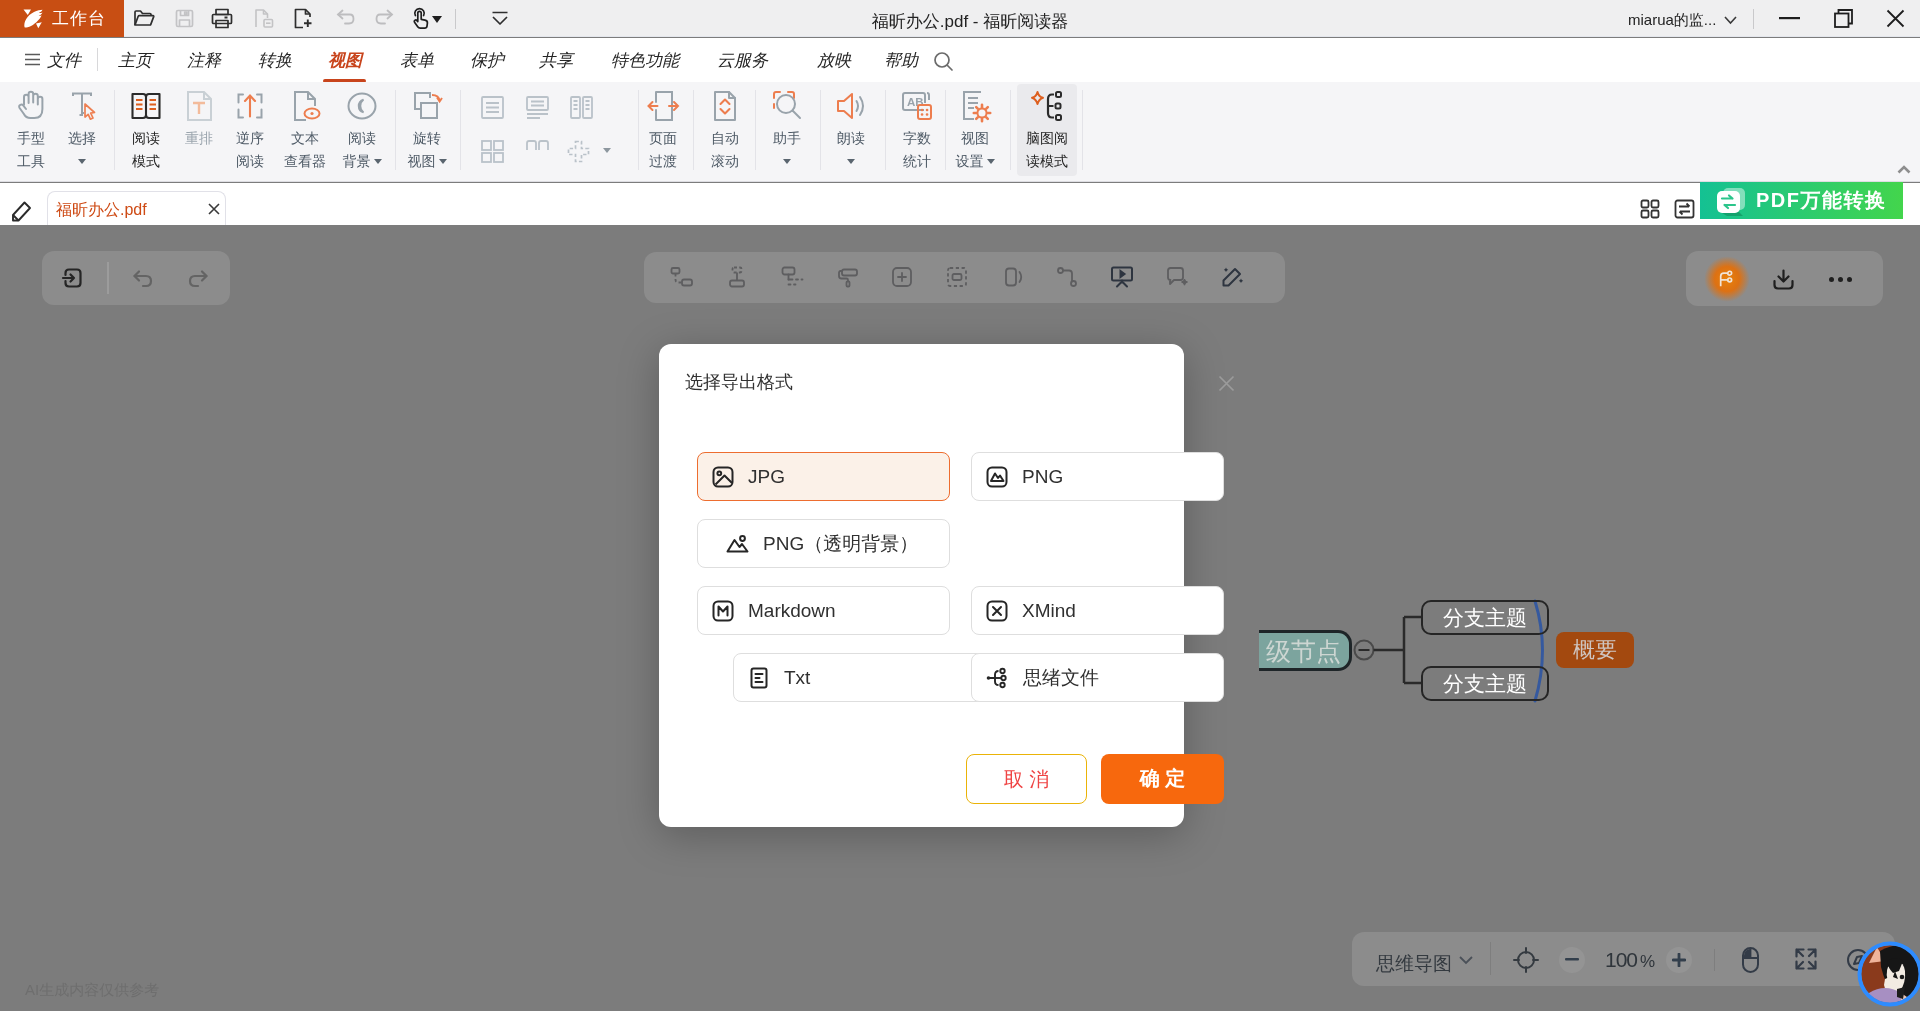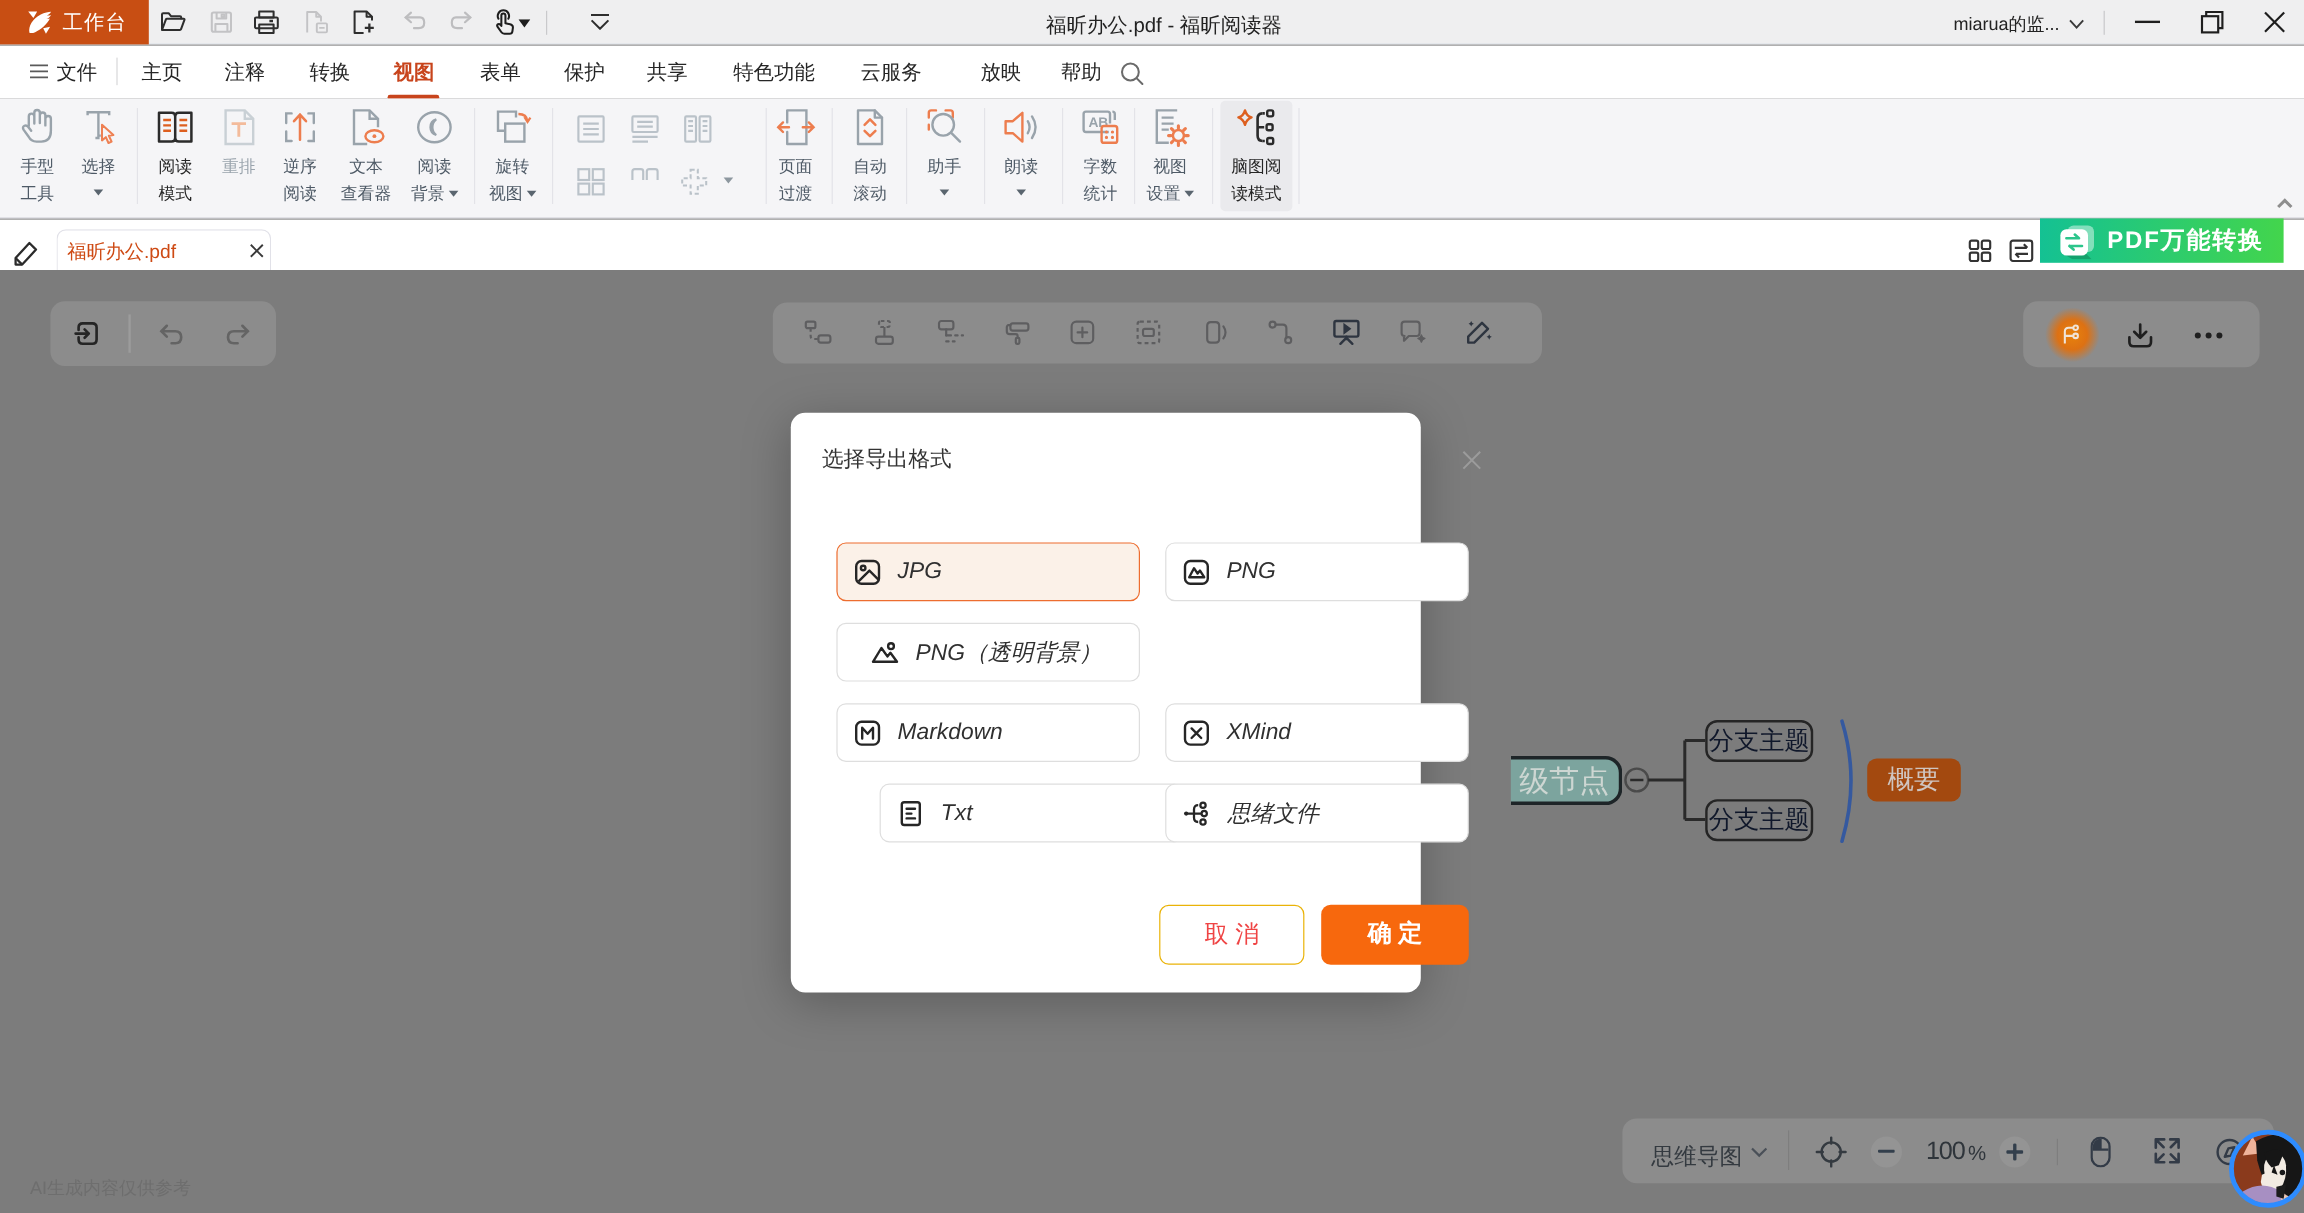--- a/index.html
+++ b/index.html
@@ -11,21 +11,21 @@
 
 #titlebar { left:0; top:0; width:1920px; height:37px; background:#EFEFF0; border-bottom:1px solid #E3E6EC; }
 #logo { left:0; top:0; width:124px; height:37px; background:#C84E13; color:#fff; display:flex; align-items:center; }
 #logo .txt { font-size:17px; margin-left:8px; letter-spacing:1px; }
 .tbico { top:7px; }
 #wintitle { top:10px; left:770px; width:400px; text-align:center; font-size:17px; color:#222; }
 #user { top:11px; left:1628px; font-size:15px; color:#222; }
 
 
 #menubar { left:0; top:38px; width:1920px; height:44px; background:#fff; }
-.mi { position:absolute; top:11px; font-size:17px; color:#262626; white-space:nowrap; }
+.mi { position:absolute; top:11px; font-size:17px; color:#262626; white-space:nowrap;font-style:italic; }
 .mi.act { color:#C8441C; font-weight:bold; }
 #viewline { left:323px; top:41px; width:43px; height:4px; border-radius:2px; background:#C8441C; }
 
 
 #ribbon { left:0; top:82px; width:1920px; height:100px; background:#F5F5F7; border-bottom:1px solid #DDDDE2; }
 .rsep { position:absolute; top:8px; width:1px; height:80px; background:#E3E3E8; }
 .rbtn { position:absolute; top:0; height:96px; text-align:center; }
 .rbtn .ric { margin:6px auto 0; }
 .rbtn .rlb { font-size:14px; line-height:22.5px; color:#4E5A66; margin-top:3px; white-space:nowrap; }
 .rbtn .rlb.dk { color:#262626; }
@@ -45,25 +45,25 @@
 .bar { position:absolute; background:#8C8C8C; border-radius:12px; }
 #ltools { left:42px; top:26px; width:188px; height:54px; }
 #ctools { left:644px; top:27px; width:641px; height:51px; }
 #rtools { left:1686px; top:26px; width:197px; height:55px; }
 #bbar { left:1352px; top:707px; width:543px; height:54px; }
 #aitext { left:25px; top:756px; font-size:15px; color:#6E6E6E; }
 
 
 .mmnode { position:absolute; }
 #tealnode { left:1259px; top:405px; width:93px; height:41px; background:#7CA49E; border:3px solid #1E2528; border-left:none; border-radius:0 14px 14px 0; color:#CDD6D2; font-size:25px; line-height:36px; padding-left:7px; }
-.branch { width:90px; height:35px; border:2px solid #252525; border-radius:10px; color:#0f172a; font-size:21px; text-align:center; line-height:32px; }
+.branch { width:128px; height:35px; border:2px solid #252525; border-radius:10px; color:#ffffff; font-size:21px; text-align:center; line-height:32px; }
 #sumnode { left:1556px; top:407px; width:78px; height:36px; background:#A3490F; border-radius:8px; color:#CFC5C0; font-size:22px; text-align:center; line-height:35px; }
 #modal { left:659px; top:344px; width:525px; height:483px; background:#fff; border-radius:12px; box-shadow:0 8px 40px rgba(0,0,0,.25); }
 #mtitle { left:26px; top:26px; font-size:18px; color:#333; }
-.opt { position:absolute; width:253px; height:49px; border:1px solid #DEDEDE; border-radius:8px; background:#fff; display:flex; align-items:center;font-style:italic; }
+.opt { position:absolute; width:253px; height:49px; border:1px solid #DEDEDE; border-radius:8px; background:#fff; display:flex; align-items:center; }
 .opt.sel { border:1.5px solid #ED6D2F; background:#FBF1E8; }
 .opt .oic { margin-left:13px; }
 .opt .olb { font-size:19px; color:#303030; margin-left:13px; }
 .fbtn { position:absolute; top:410px; height:50px; border-radius:8px; font-size:20px; text-align:center; line-height:48px; }
 #cancel { left:307px; width:121px; background:#fff; border:1px solid #eab308; color:#ef4444; }
 #okbtn { left:442px; width:123px; background:#F7680D; color:#fff; font-weight:bold; }
 </style>
 </head>
 <body>
 <div id="app">

